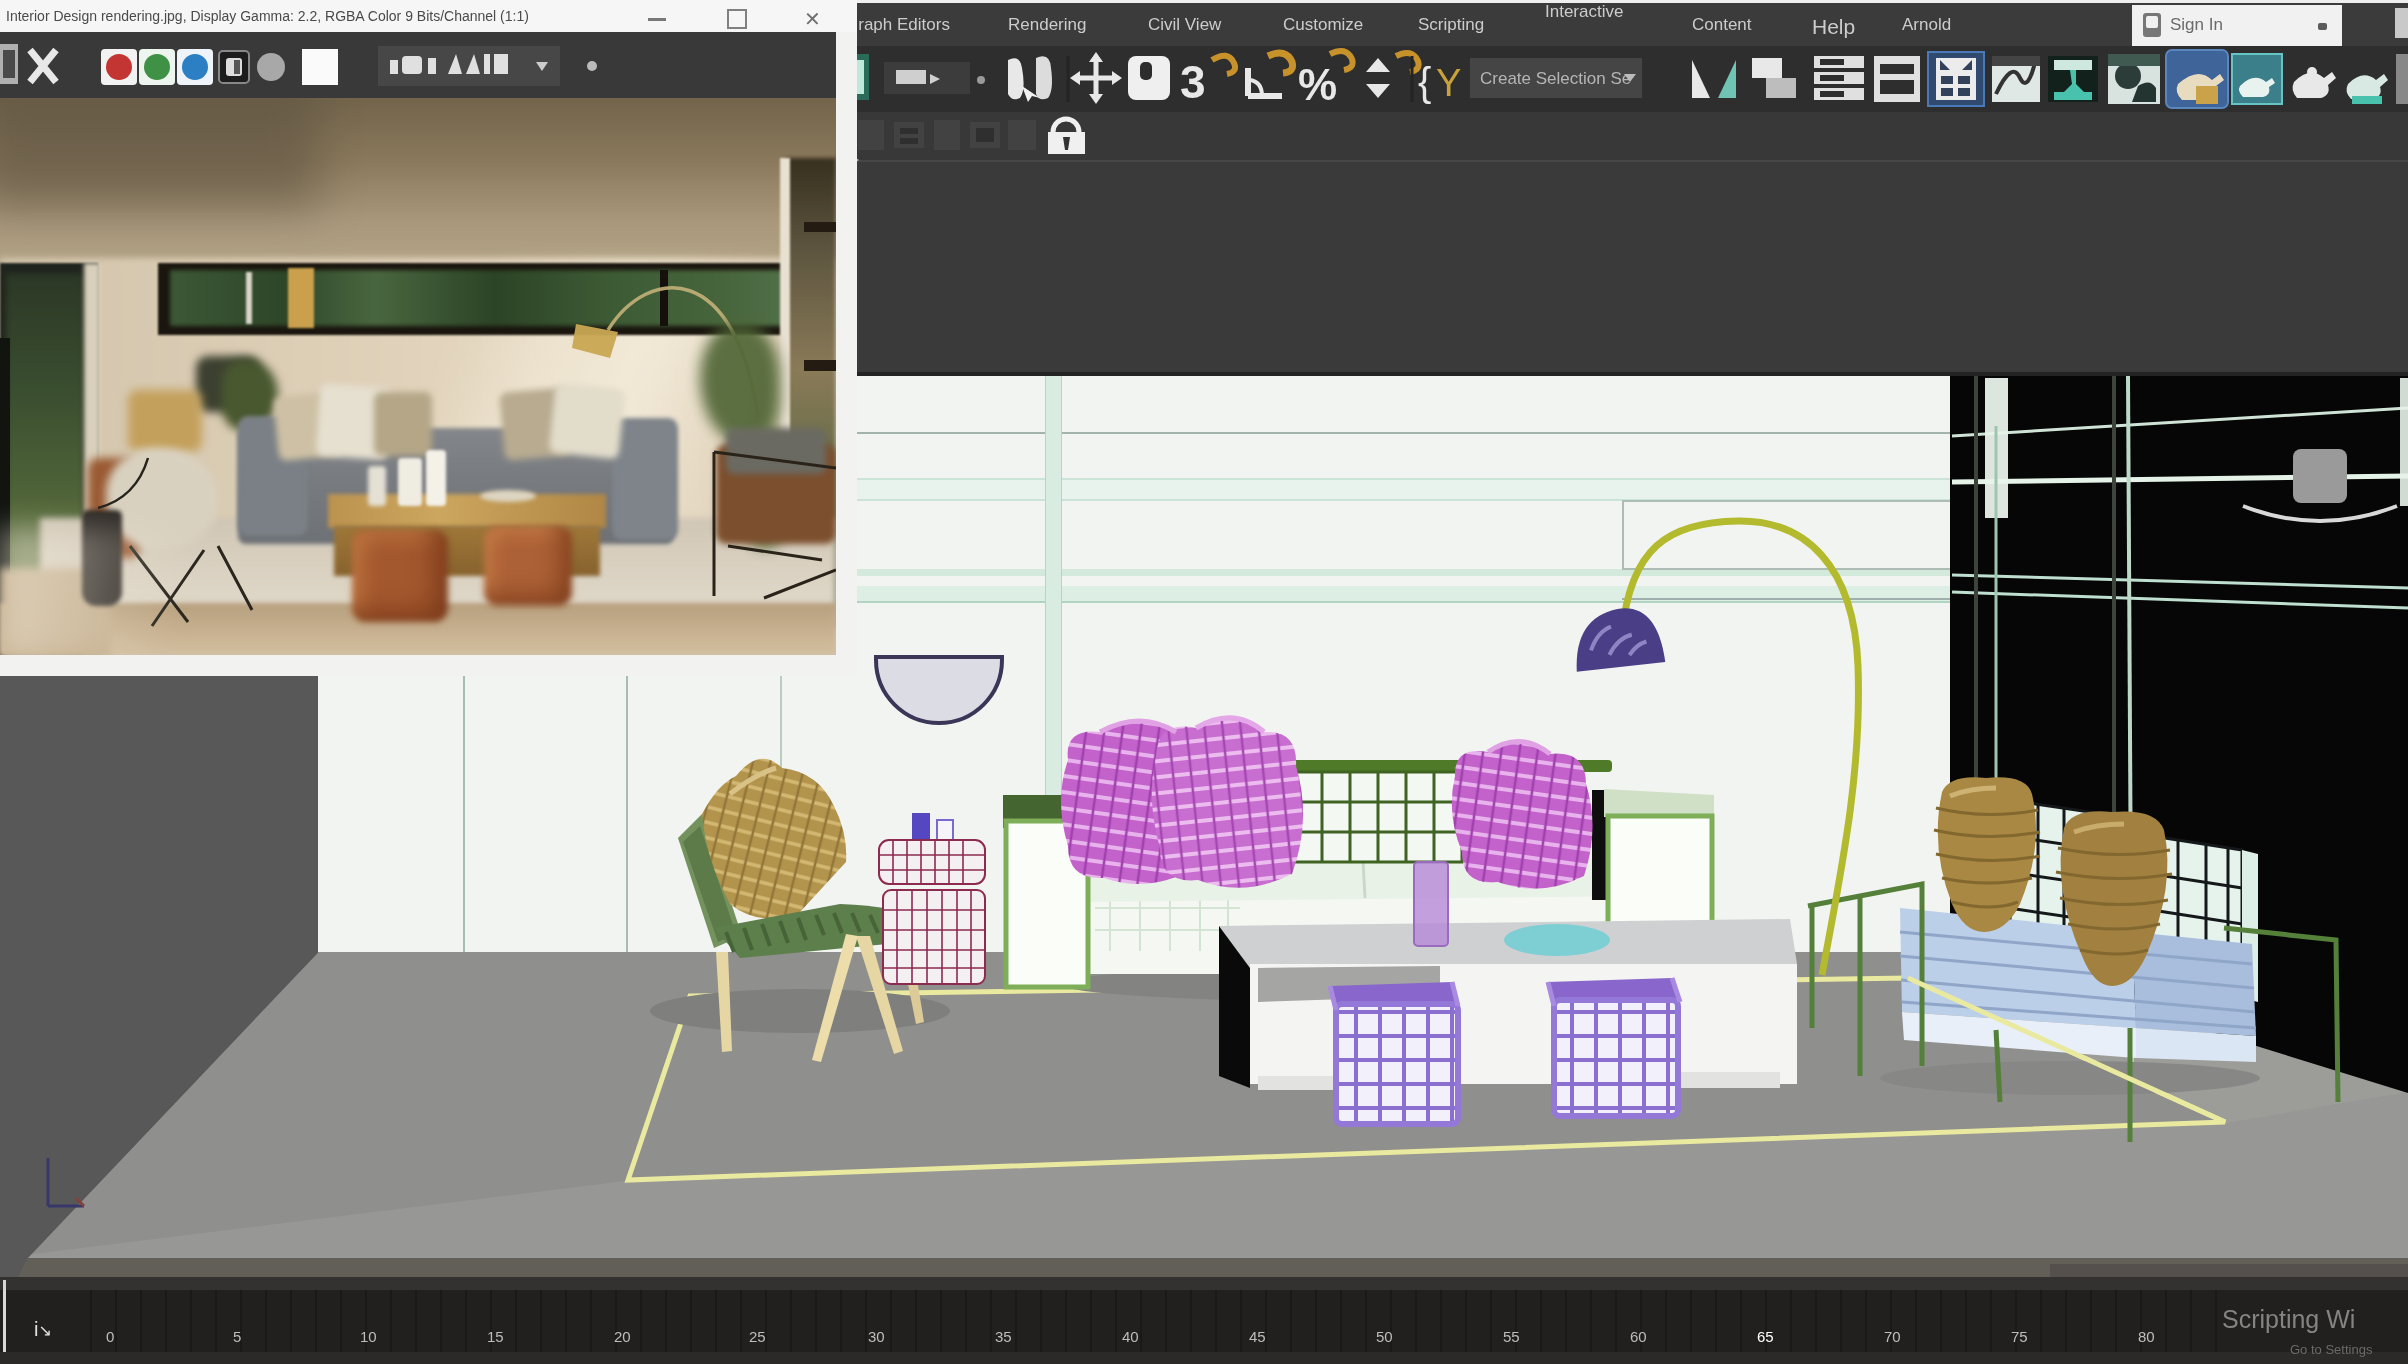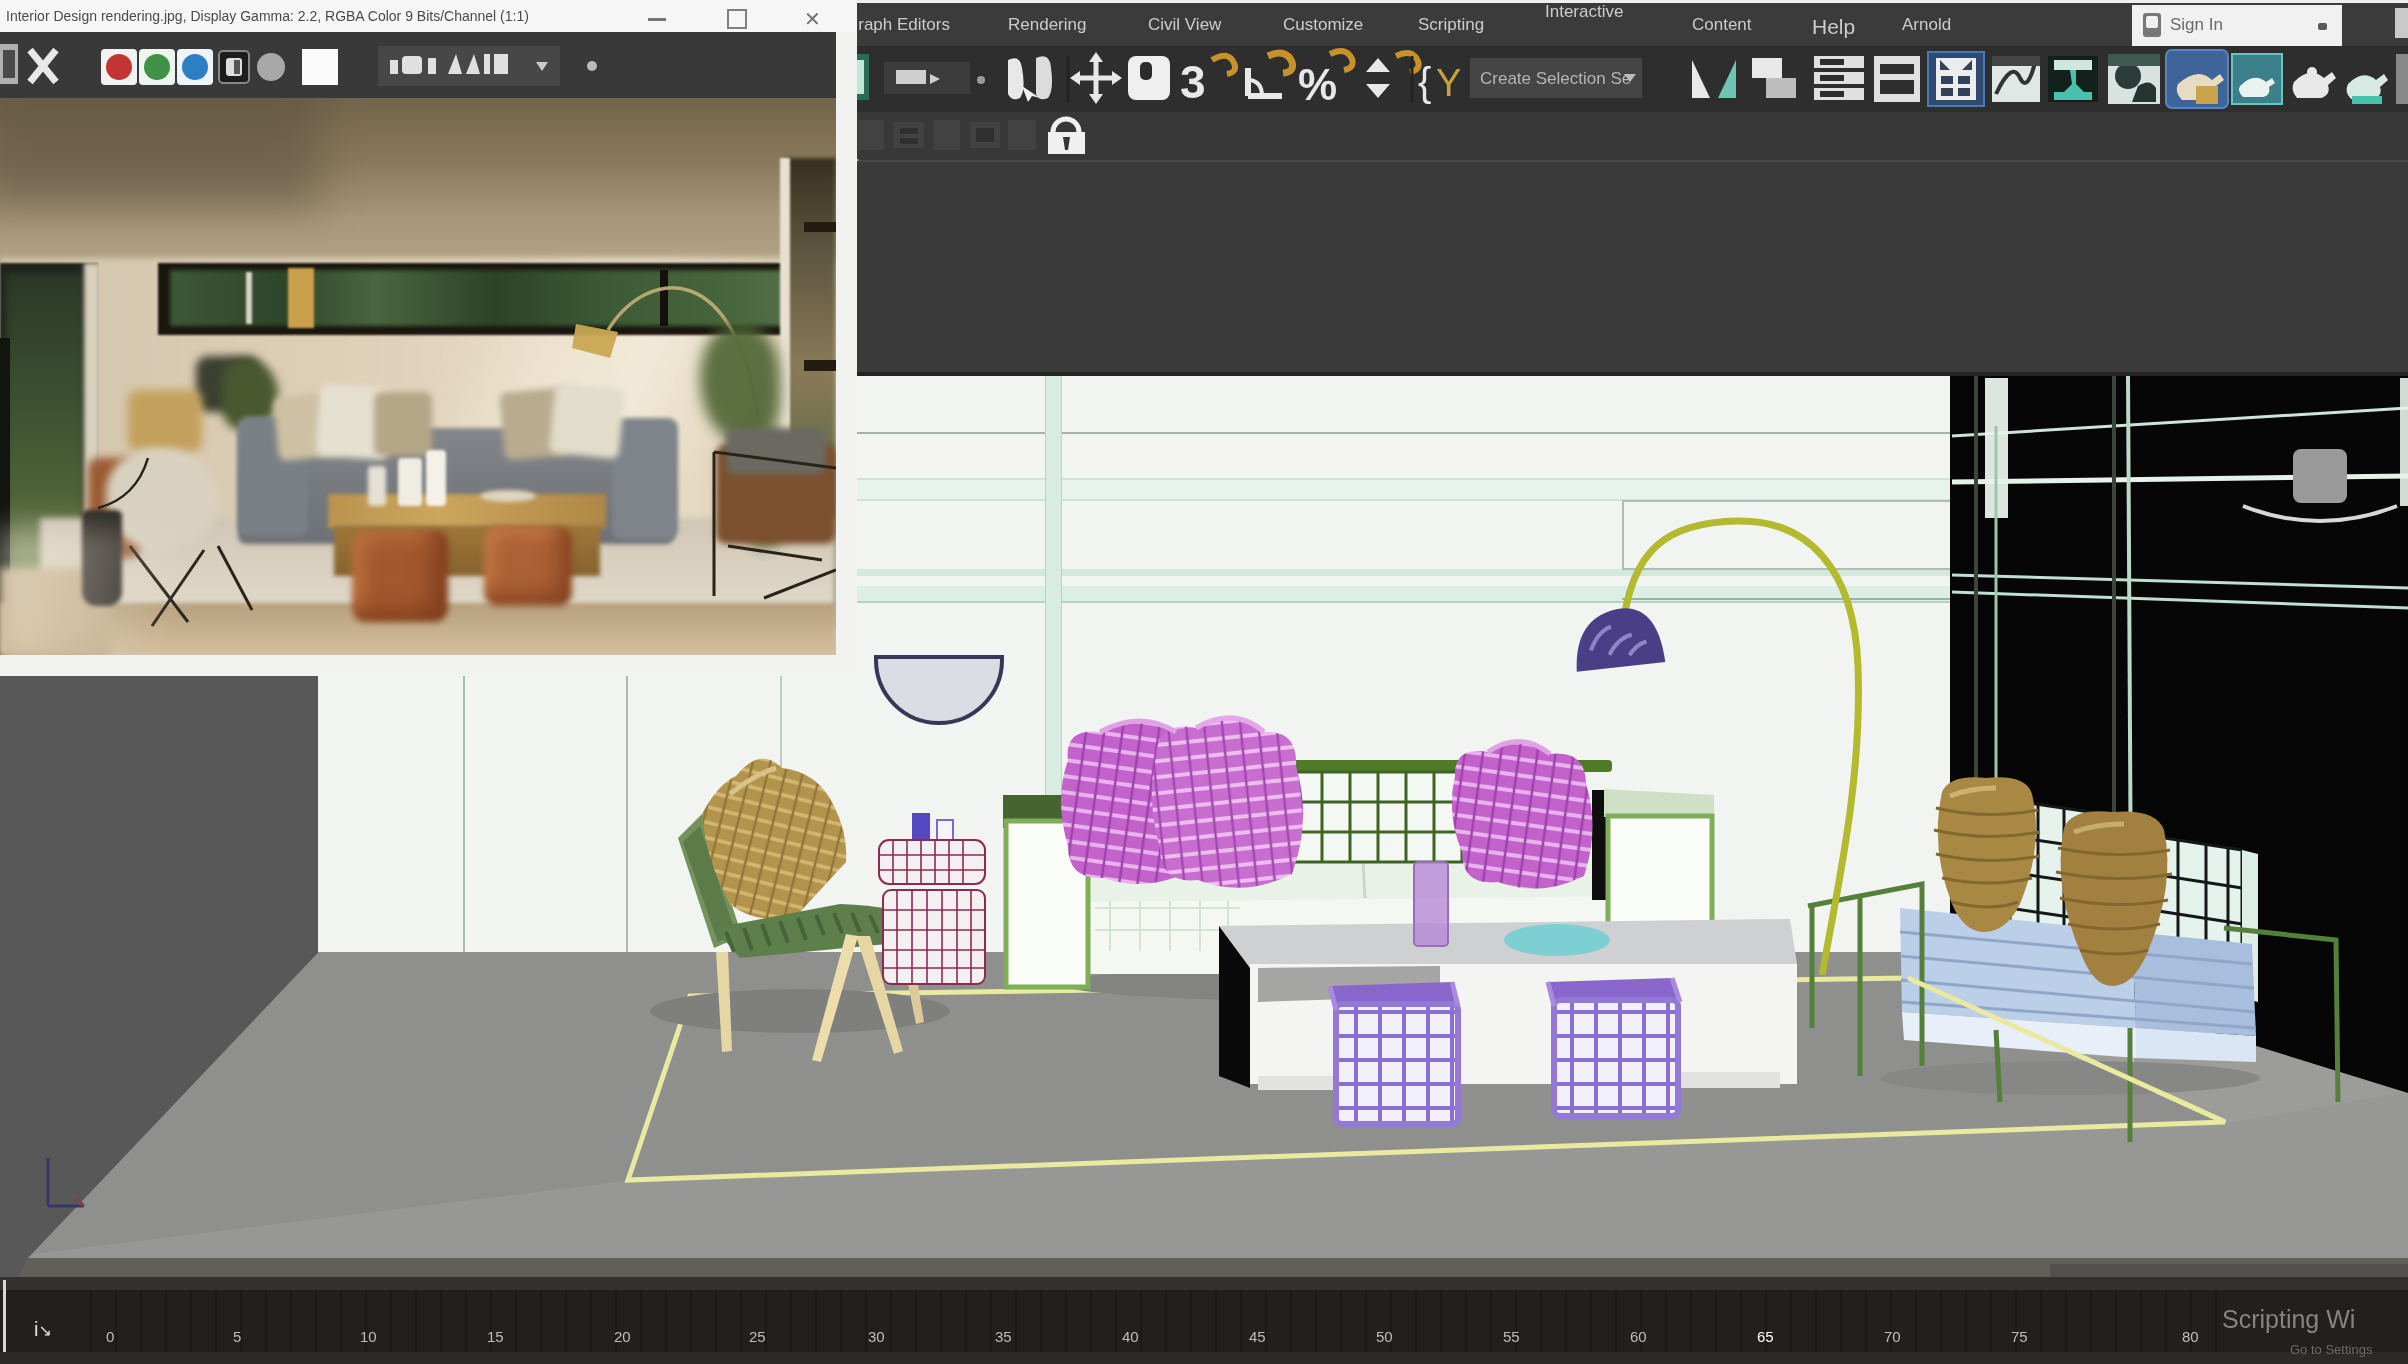--- a/index.html
+++ b/index.html
@@ -449,21 +449,21 @@
       <div class="abs" style="left:868px;top:1328px;color:#bdbdbd;font-size:15px;">30</div>
       <div class="abs" style="left:995px;top:1328px;color:#bdbdbd;font-size:15px;">35</div>
       <div class="abs" style="left:1122px;top:1328px;color:#bdbdbd;font-size:15px;">40</div>
       <div class="abs" style="left:1249px;top:1328px;color:#bdbdbd;font-size:15px;">45</div>
       <div class="abs" style="left:1376px;top:1328px;color:#bdbdbd;font-size:15px;">50</div>
       <div class="abs" style="left:1503px;top:1328px;color:#bdbdbd;font-size:15px;">55</div>
       <div class="abs" style="left:1630px;top:1328px;color:#bdbdbd;font-size:15px;">60</div>
       <div class="abs" style="left:1757px;top:1328px;color:#ffffff;font-size:15px;">65</div>
       <div class="abs" style="left:1884px;top:1328px;color:#bdbdbd;font-size:15px;">70</div>
       <div class="abs" style="left:2011px;top:1328px;color:#bdbdbd;font-size:15px;">75</div>
-      <div class="abs" style="left:2138px;top:1328px;color:#bdbdbd;font-size:15px;margin-left:44px;">80</div>
+      <div class="abs" style="left:2138px;top:1328px;color:#bdbdbd;font-size:15px;">80</div>
     </div>
   <div class="abs" style="left:3px;top:1280px;width:3px;height:84px;background:#d8d8d8;"></div>
   <div class="abs" style="left:34px;top:1318px;color:#e0e0e0;font-size:20px;">i<span style="font-size:16px;">↘</span></div>
   <div class="abs" style="left:0;top:1352px;width:2408px;height:12px;background:#2b2a28;"></div>
   <div class="abs" style="left:2222px;top:1305px;color:#848484;font-size:25px;">Scripting Wi</div>
   <div class="abs" style="left:2290px;top:1342px;color:#6a6a6a;font-size:13px;">Go to Settings</div>
 
   <div class="abs" id="photowin" style="left:0;top:0;width:857px;height:676px;background:#f2f2f0;">
 
     <div class="abs" style="left:0;top:0;width:857px;height:32px;background:#f6f6f6;"></div>

